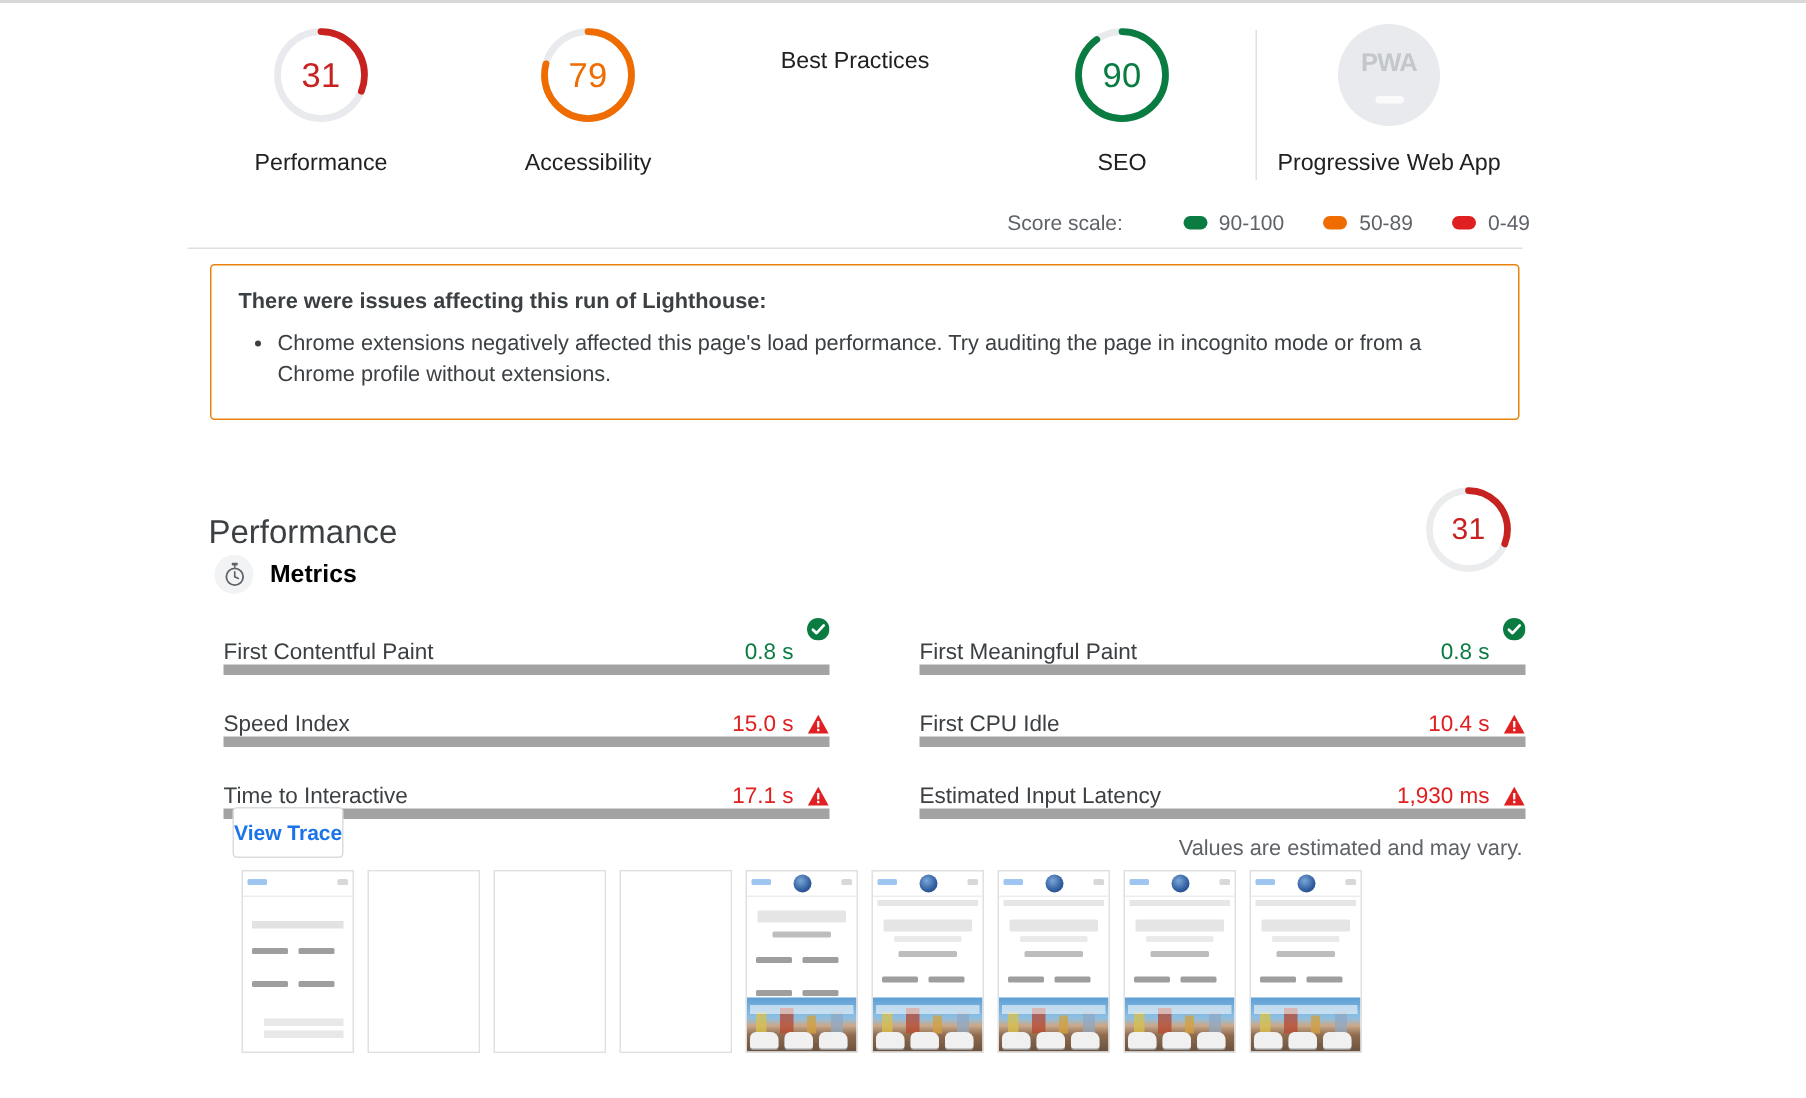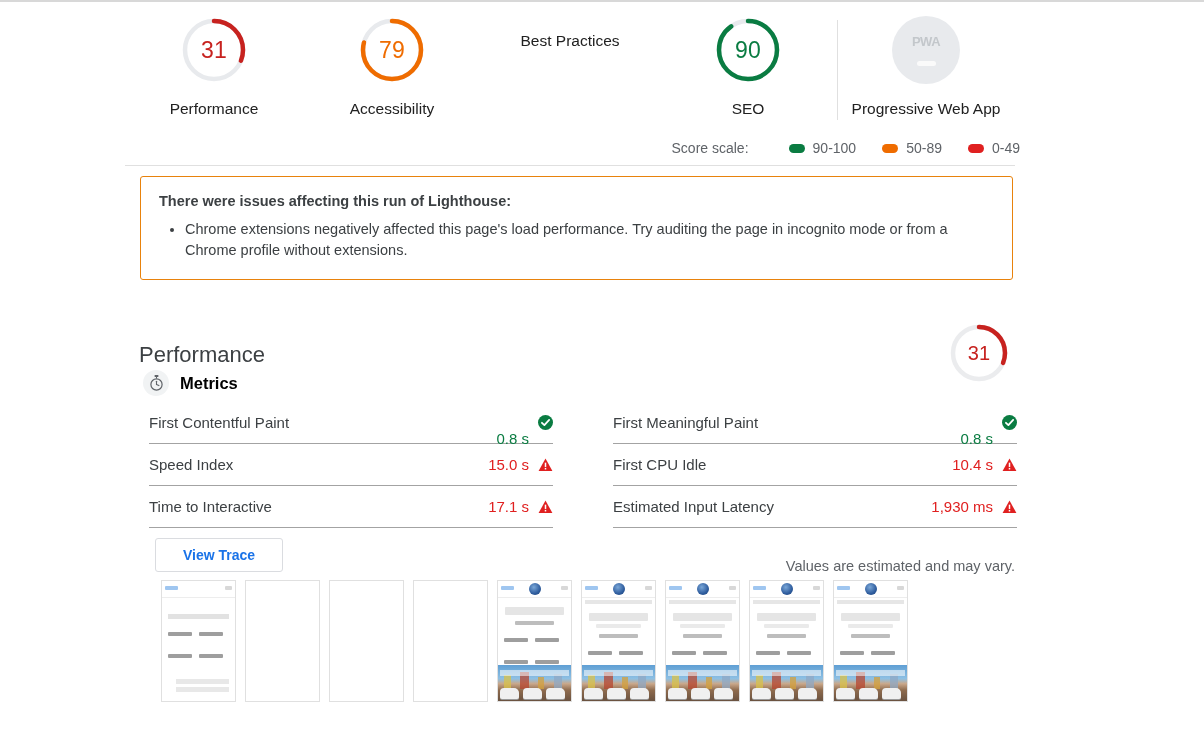--- a/index.html
+++ b/index.html
@@ -74,21 +74,21 @@
     width: 68px;
     height: 68px;
     border-radius: 50%;
     background: #e8eaed;
     display: flex;
     flex-direction: column;
     align-items: center;
     justify-content: center;
   }
   .pwa-text {
-    font-size: 13px;
+    font-size: 17px;
     color: #c3c7cb;
     letter-spacing: -0.5px;
     font-weight: bold;
     margin-bottom: 12px;
   }
   .pwa-dash {
     width: 19px;
     height: 5px;
     border-radius: 3px;
     background: #fafafa;
@@ -214,24 +214,24 @@
     position: absolute;
     top: 400px;
     left: 149px;
     width: 868px;
     display: flex;
     justify-content: space-between;
   }
   .metrics-col { width: 404px; }
   .metric-row {
     display: flex;
-    align-items: center;
+    align-items: flex-end;
     justify-content: space-between;
     height: 41px;
-    border-bottom: 1px solid #a3a3a3;
+    border-bottom: 7px solid #a3a3a3;
   }
   .metric-name {
     font-size: 15px;
     color: #3c4043;
   }
   .metric-right {
     display: flex;
     align-items: center;
   }
   .metric-value {
@@ -260,21 +260,21 @@
     justify-content: space-between;
   }
   .view-trace-btn {
     font-family: "Liberation Sans", sans-serif;
     font-size: 14px;
     font-weight: bold;
     color: #1a73e8;
     background: #ffffff;
     border: 1px solid #dadce0;
     border-radius: 3px;
-    padding: 8px 27px;
+    padding: 8px 0;
     cursor: pointer;
   }
   .values-note {
     font-size: 14.5px;
     color: #5f6368;
     margin-top: 23px;
   }
 
   
   .filmstrip {

